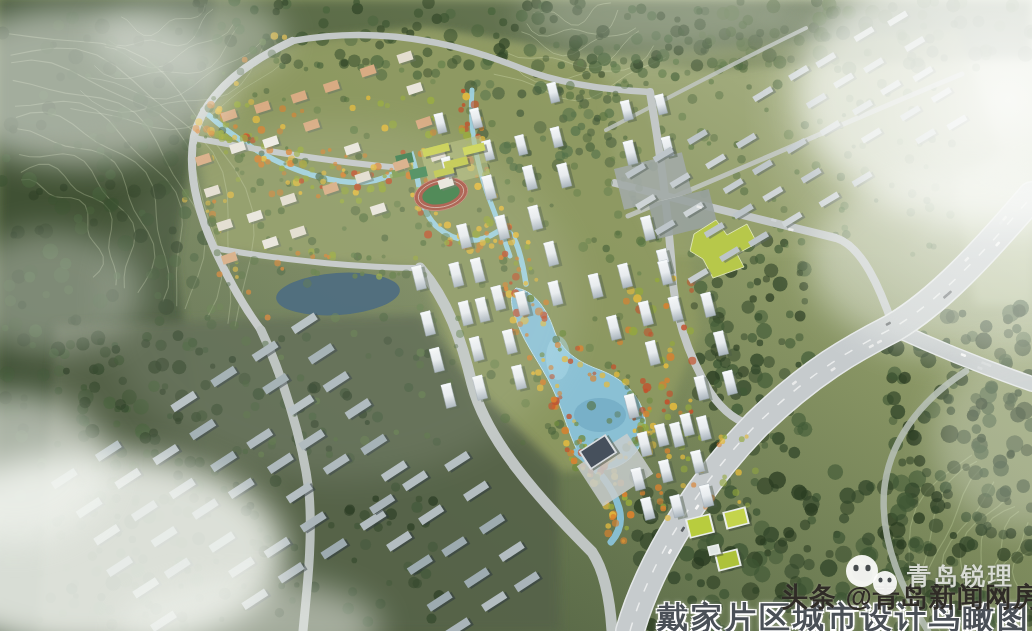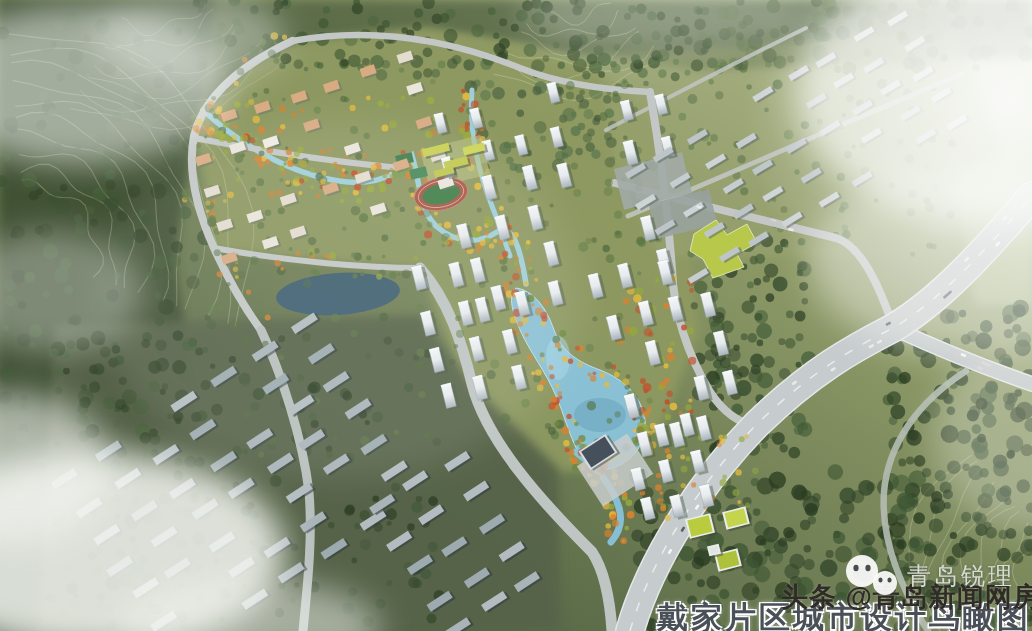--- a/index.html
+++ b/index.html
@@ -7,21 +7,21 @@
          background:#5a6a4a;font-family:"Liberation Sans",sans-serif;}
   .stage svg.scene{position:absolute;left:0;top:0;}
   .caption{position:absolute;left:657px;top:597px;font-size:31px;font-weight:700;
            letter-spacing:3px;color:#4a5057;white-space:nowrap;
            text-shadow:-1.5px -1.5px 0 #fff,1.5px -1.5px 0 #fff,-1.5px 1.5px 0 #fff,
                         1.5px 1.5px 0 #fff,0 0 5px rgba(255,255,255,.9);}
   .watermark{position:absolute;left:781px;top:579px;font-size:27px;font-weight:800;
              color:#2f2b26;white-space:nowrap;letter-spacing:1px;
              text-shadow:0 0 2px rgba(240,238,230,.35);}
   .brand{position:absolute;left:843px;top:554px;display:flex;align-items:flex-start;}
-  .brand-text{font-size:24px;font-weight:400;letter-spacing:3px;color:#d9dcd5;
+  .brand-text{font-size:24px;font-weight:700;letter-spacing:3px;color:#d9dcd5;
               text-shadow:0 1px 3px rgba(40,50,45,.55);margin-left:6px;margin-top:6px;
               white-space:nowrap;}
 </style>
 </head>
 <body>
 
 <div class="stage">
   <svg class="scene" id="scene" width="1032" height="631" viewBox="0 0 1032 631">
       <defs>
         <linearGradient id="gb" x1="0" y1="1" x2="1" y2="0">

